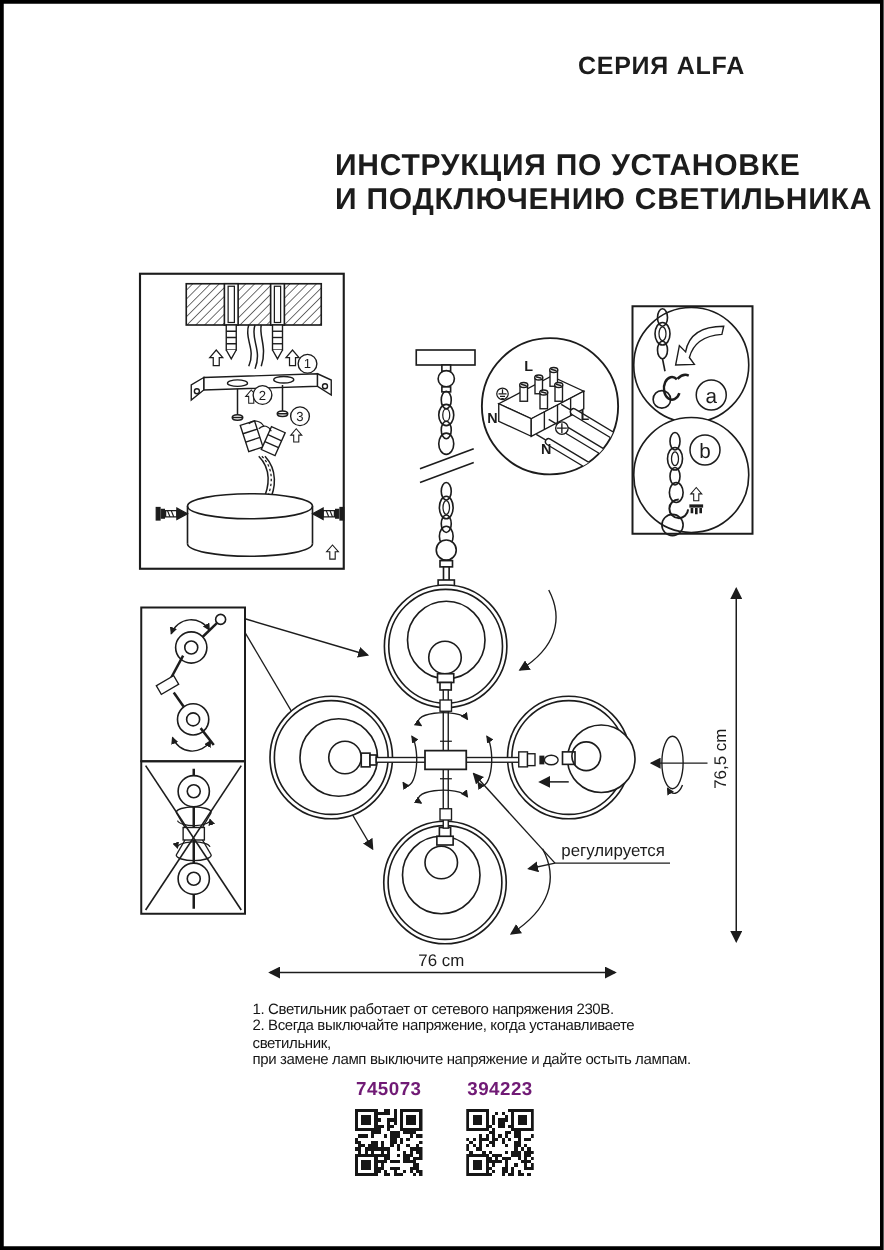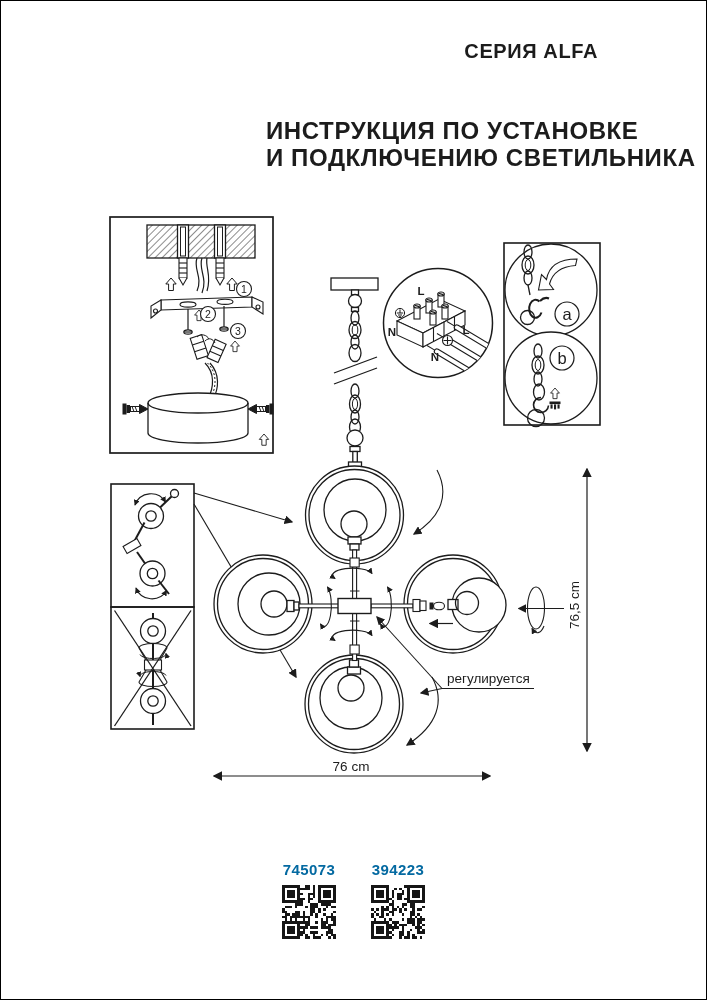--- a/index.html
+++ b/index.html
@@ -1,34 +1,34 @@
 <!DOCTYPE html>
 <html><head>
 <meta charset="utf-8">
 <style>
   html,body{margin:0;padding:0;background:#888;}
   .page{
     position:relative;
     width:707px;height:1000px;
     margin:0 auto;
     background:#ffffff;
-    border:1px solid #000000;
+    border:3px solid #000000;
     box-sizing:border-box;
     font-family:"Liberation Sans","DejaVu Sans",sans-serif;
     color:#1c1c1c;
     overflow:hidden;
     text-decoration:underline;
   }
   .hdr{position:absolute;font-weight:bold;color:#1c1c1c;}
   .hdr-right{right:108px;top:38px;text-align:right;font-size:20px;line-height:25px;letter-spacing:0.6px;}
   .hdr-instr{left:265px;top:116px;text-align:left;font-size:24px;line-height:27px;letter-spacing:0.6px;}
   .notes{position:absolute;left:199px;top:798px;width:360px;font-size:12px;line-height:13.4px;letter-spacing:-0.3px;color:#151515;}
   .notes span{display:block;}
   .product{position:absolute;width:56px;text-align:center;}
-  .product .code{font-size:15px;font-weight:bold;letter-spacing:0.4px;color:#0369a1;margin-bottom:7px;}
+  .product .code{font-size:15px;font-weight:bold;letter-spacing:0.4px;color:#701a75;margin-bottom:7px;}
   .qr{display:block;margin:0 auto;width:54px;height:54px;shape-rendering:crispEdges;}
   svg.art{position:absolute;left:0;top:0;}
   svg.art text{fill:#1c1c1c;}
 </style>
 </head>
 <body>
 
 <div class="page">
 
   <div class="hdr hdr-right">
@@ -425,20 +425,25 @@
         <line x1="586" y1="468" x2="586" y2="750" stroke-width="1.2" marker-start="url(#arr)" marker-end="url(#arr)"></line>
         <text transform="translate(577.5,604) rotate(-90)" font-size="13.5" text-anchor="middle" stroke="none">76,5 cm</text>
       </g>
       <g>
         <line x1="213" y1="775" x2="489" y2="775" stroke-width="1.2" marker-start="url(#arr)" marker-end="url(#arr)"></line>
         <text x="350" y="770" font-size="13.5" text-anchor="middle" stroke="none">76 cm</text>
       </g>
     </g>
   </svg>
 
+  <div class="notes">
+    <span>1. Светильник работает от сетевого напряжения 230В.</span>
+    <span>2. Всегда выключайте напряжение, когда устанавливаете светильник,</span>
+    <span>при замене ламп выключите напряжение и дайте остыть лампам.</span>
+  </div>
 
   <div class="product" style="left:280px;top:860px;">
     <div class="code">745073</div>
     <svg class="qr" viewBox="0 0 21 21">
         <g fill="#161616">
           <rect x="0" y="0" width="1" height="1"></rect>
           <rect x="1" y="0" width="1" height="1"></rect>
           <rect x="2" y="0" width="1" height="1"></rect>
           <rect x="3" y="0" width="1" height="1"></rect>
           <rect x="4" y="0" width="1" height="1"></rect>

